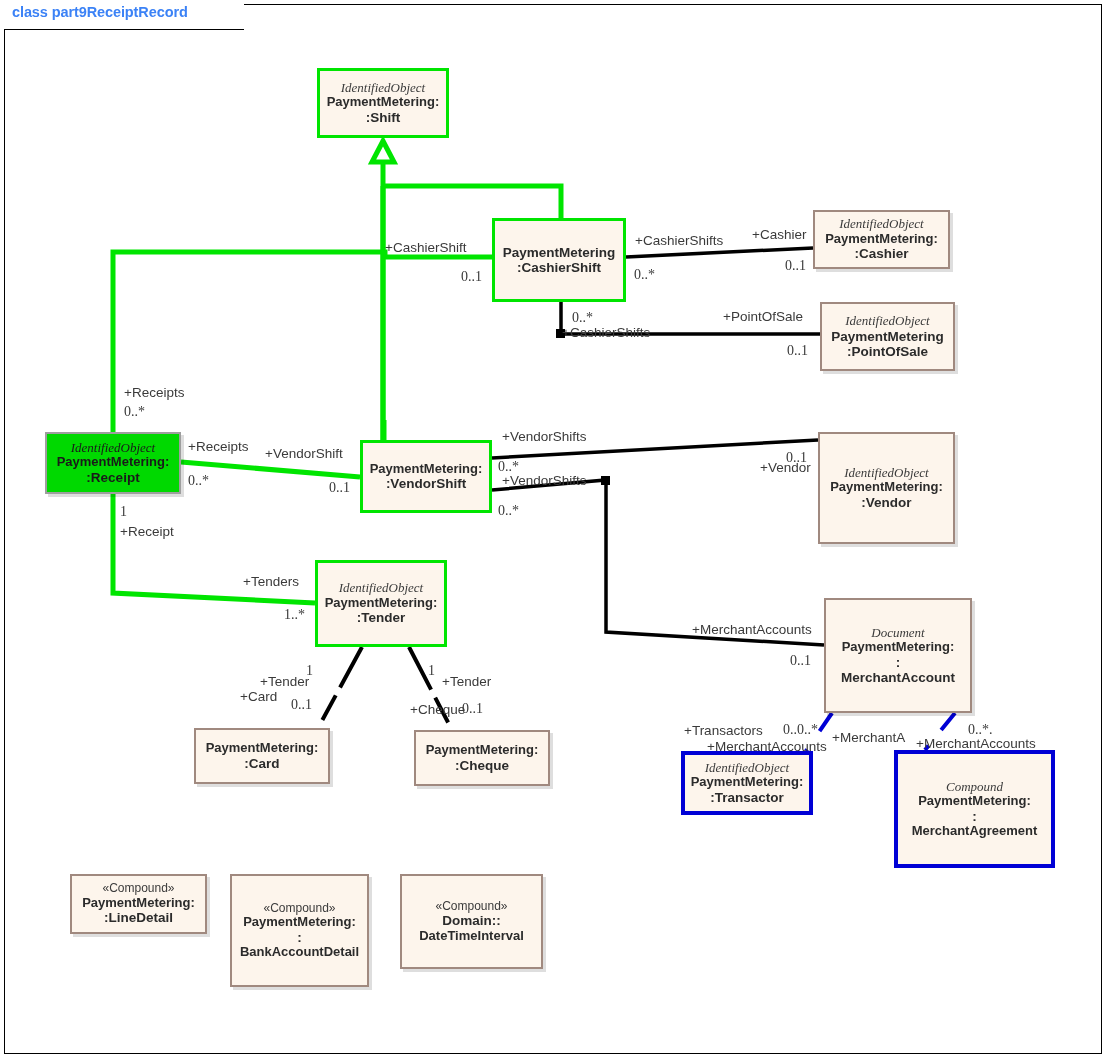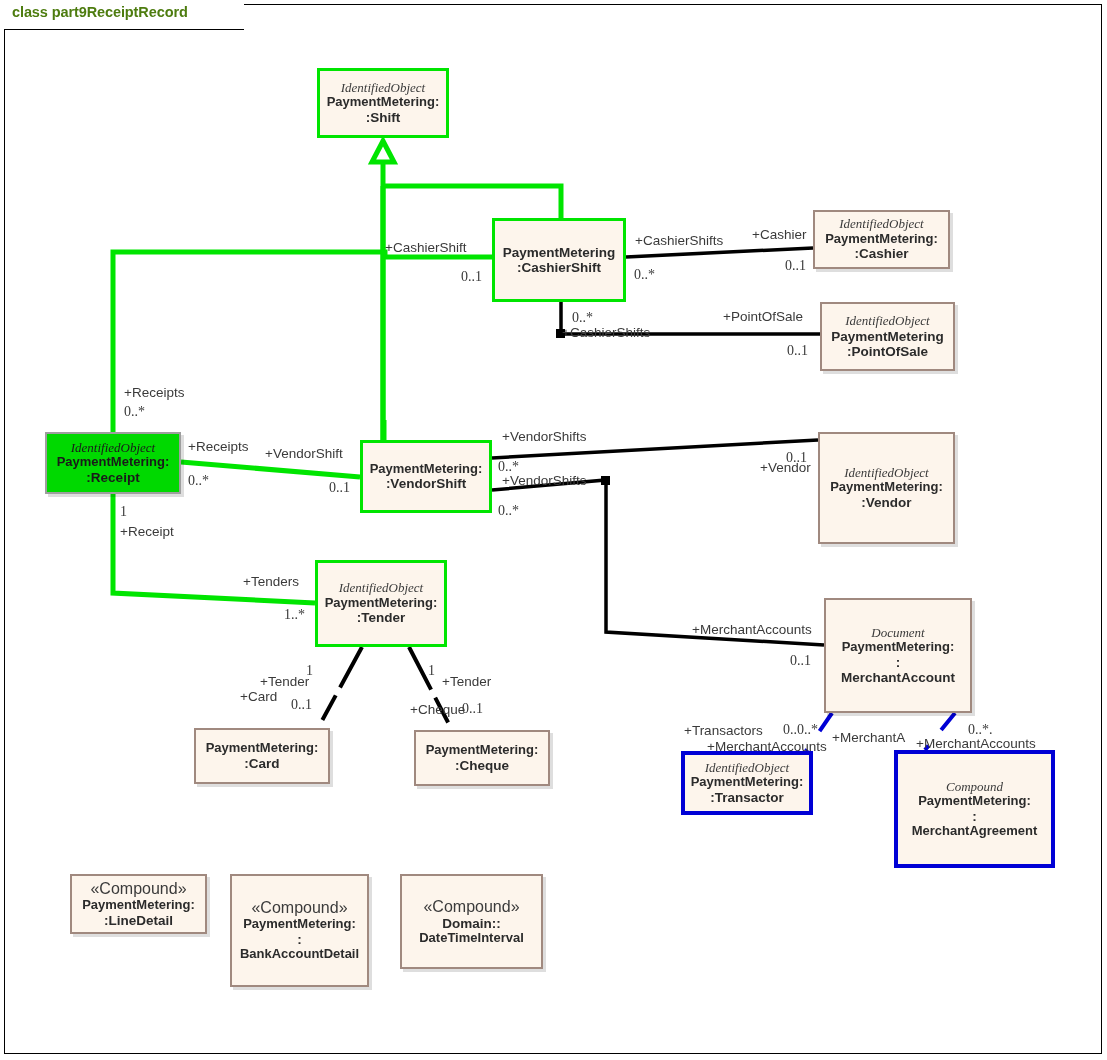--- a/index.html
+++ b/index.html
@@ -28,40 +28,40 @@
     position:absolute;left:214px;top:0;width:26px;height:26px;
     background:#fff;border-bottom:1px solid #000;box-sizing:border-box;
     overflow:hidden;
   }
   .frame-tab .tab-slant::after{
     content:"";position:absolute;left:-9px;top:-4px;width:1px;height:40px;
     background:#000;transform:rotate(33deg);transform-origin:top center;
   }
   .frame-title{
     position:absolute;left:12px;top:4px;
-    font-size:14.5px;font-weight:bold;color:#4d7c0f;white-space:nowrap;
+    font-size:14.5px;font-weight:bold;color:#3b82f6;white-space:nowrap;
     letter-spacing:-0.1px;
   }
   
   svg.links{position:absolute;left:0;top:0;width:1107px;height:1060px;overflow:visible;}
   
   .cls{
     position:absolute;box-sizing:border-box;
     background:#fdf5ec;
     border:2px solid #a0897f;
     display:flex;flex-direction:column;align-items:center;justify-content:center;
     text-align:center;line-height:1.12;
     box-shadow:3px 3px 0 rgba(0,0,0,0.13);
     overflow:visible;
   }
   .cls .stereo{
     font-size:13px;font-style:italic;color:#3b3b3b;white-space:nowrap;
     font-family:"Liberation Serif",serif;
   }
-  .cls .stereo.guill{font-style:normal;font-family:"Liberation Sans",sans-serif;font-size:16px;}
+  .cls .stereo.guill{font-style:normal;font-family:"Liberation Sans",sans-serif;font-size:12px;}
   .cls .nm{
     font-size:13.5px;font-weight:bold;color:#2b2b2b;white-space:nowrap;
   }
   .cls .nm.small{font-size:13px;}
   .cls.green{border:3px solid #00e500;box-shadow:none;}
   .cls.blue{border:4px solid #0000d5;box-shadow:none;}
   .cls.sel{
     background:#00d900;border:2px solid #9e9e9e;box-shadow:3px 3px 0 rgba(0,0,0,0.13);
   }
   .cls.sel .stereo{color:#1a1a1a;}

